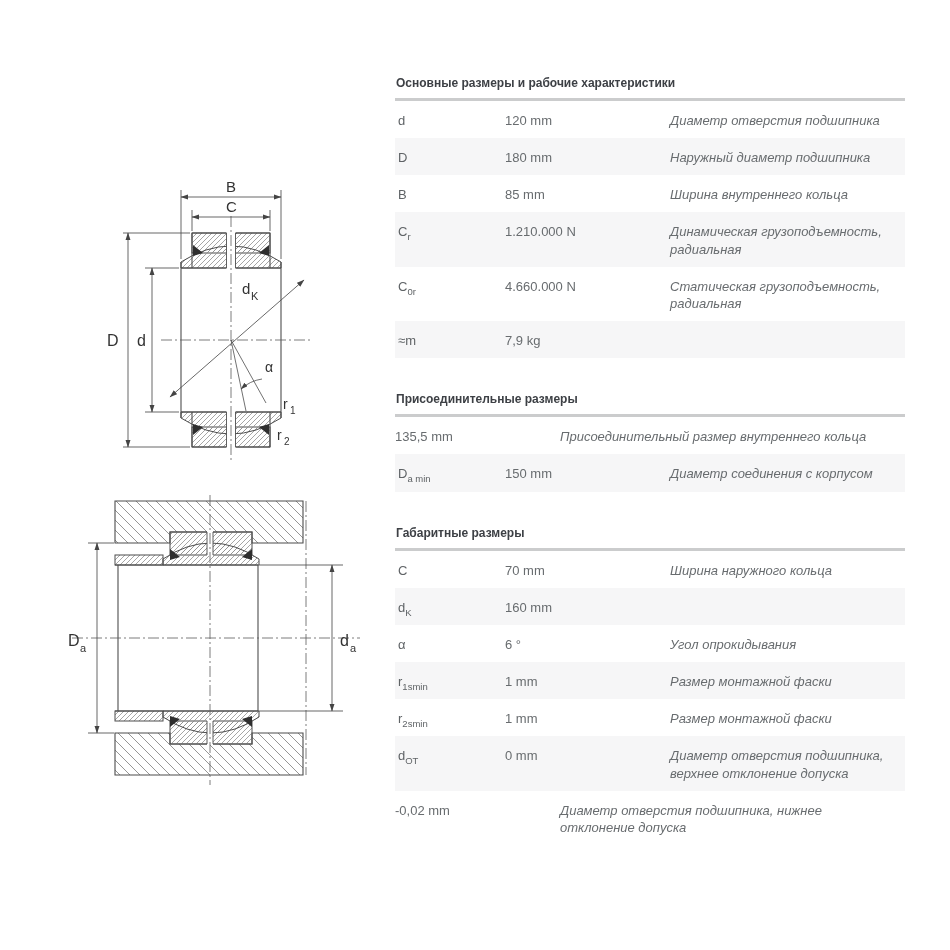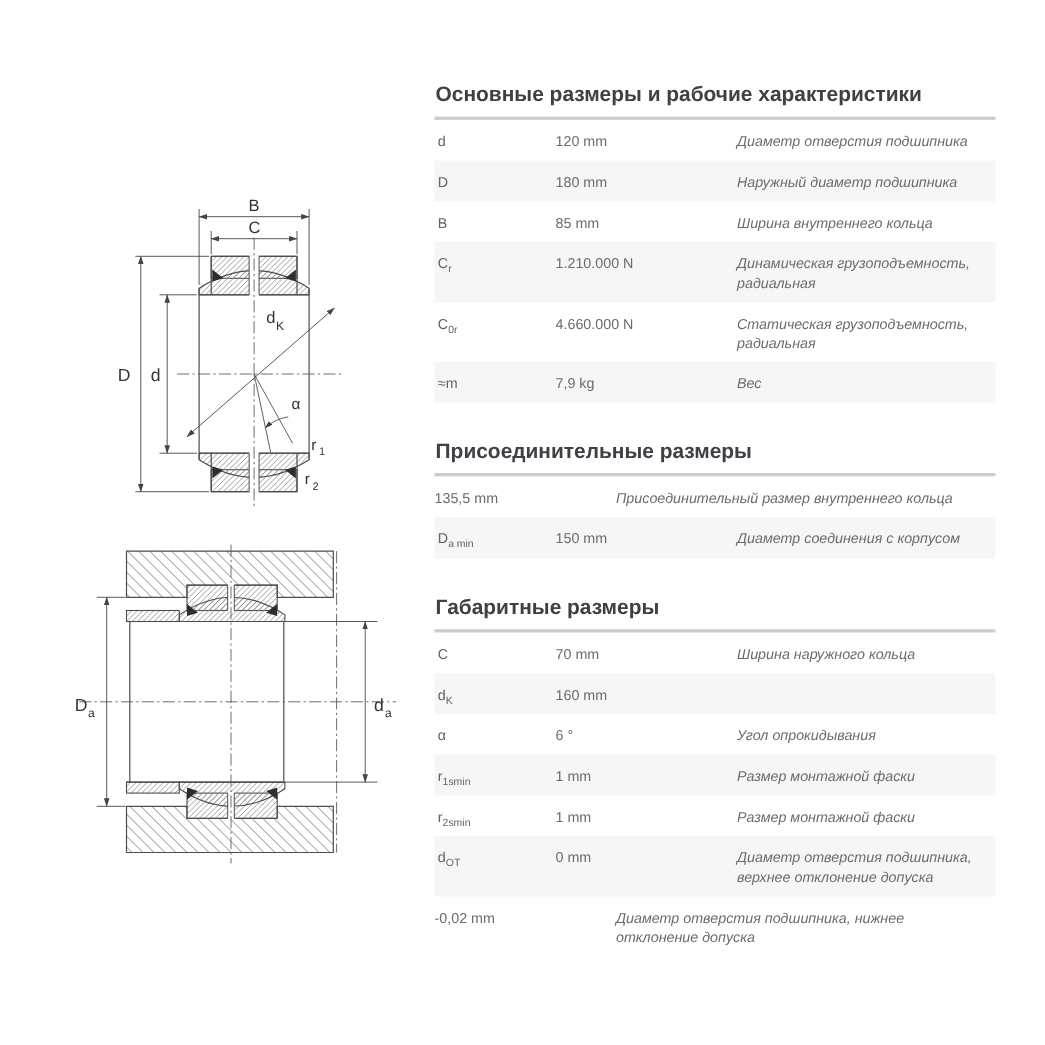--- a/index.html
+++ b/index.html
@@ -3,21 +3,21 @@
 <meta charset="utf-8">
 <style>
   html,body{margin:0;padding:0;background:#ffffff;}
   .page{position:relative;width:950px;height:950px;background:#ffffff;overflow:hidden;
         font-family:"Liberation Sans", sans-serif;}
 
   
   .specs{position:absolute;left:395px;top:70px;width:510px;}
   .section{margin-top:28px;}
   .section:first-child{margin-top:0;}
-  .section-title{font-size:19px;font-weight:bold;color:#3d4045;
+  .section-title{font-size:12px;font-weight:bold;color:#3d4045;
                  padding:6px 0 8px 1px;border-bottom:3px solid #cbcccd;}
   .row{display:flex;box-sizing:border-box;min-height:37px;
        padding:11px 0 9px;line-height:1.32;font-size:13px;color:#686c6f;}
   .row:nth-child(even){background:#f6f6f7;}
   .cell{box-sizing:border-box;}
   .sym{width:110px;padding-left:3px;color:#5f6366;}
   .val{width:165px;}
   .desc{flex:1;padding-right:8px;font-style:italic;}
   sub{font-size:9.5px;line-height:0;}
 
@@ -214,21 +214,20 @@
           <div class="cell desc">Динамическая грузоподъемность, радиальная</div>
         </div>
         <div class="row">
           <div class="cell sym"><span>C</span><sub>0r</sub></div>
           <div class="cell val">4.660.000 N</div>
           <div class="cell desc">Статическая грузоподъемность, радиальная</div>
         </div>
         <div class="row">
           <div class="cell sym"><span>≈m</span><sub></sub></div>
           <div class="cell val">7,9 kg</div>
-          <div class="cell desc">Вес</div>
         </div>
       </div>
     </div>
 
     <div class="section">
       <div class="section-title">Присоединительные размеры</div>
       <div class="tbody">
         <div class="row">
           <div class="cell val">135,5 mm</div>
           <div class="cell desc">Присоединительный размер внутреннего кольца</div>

